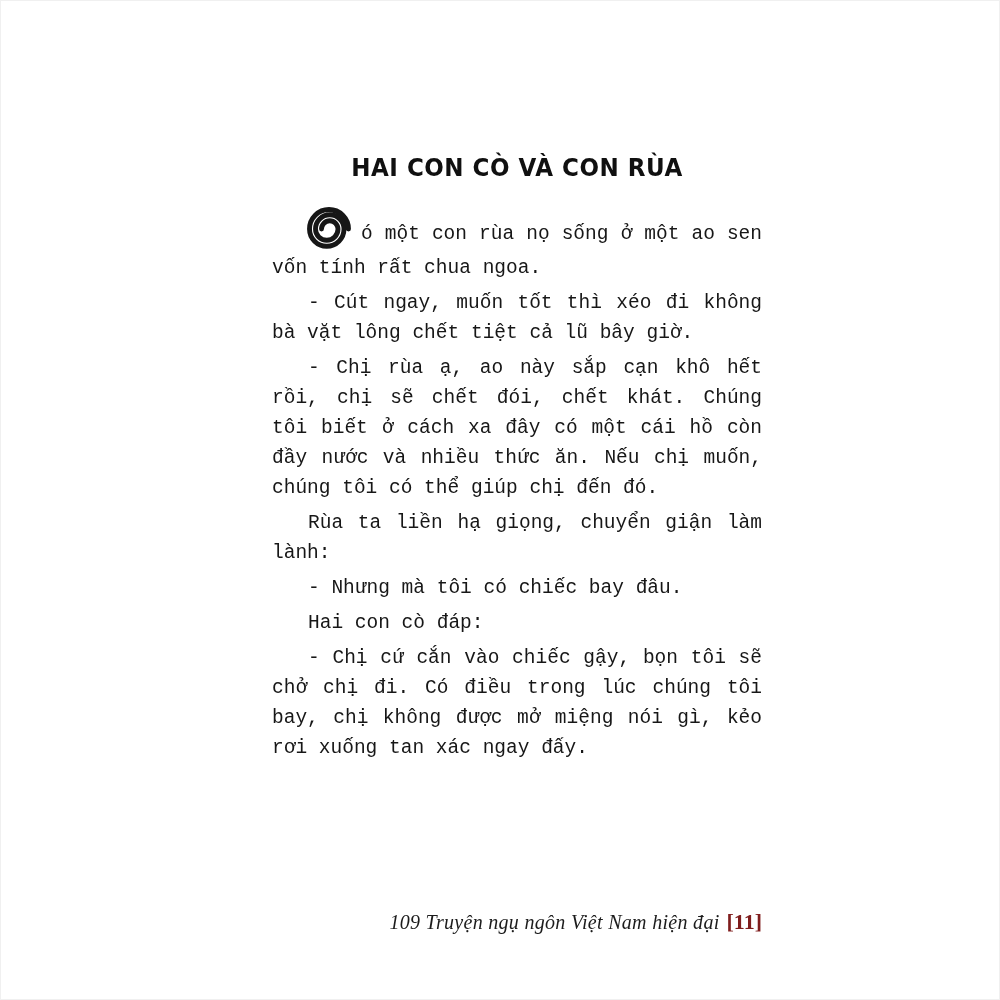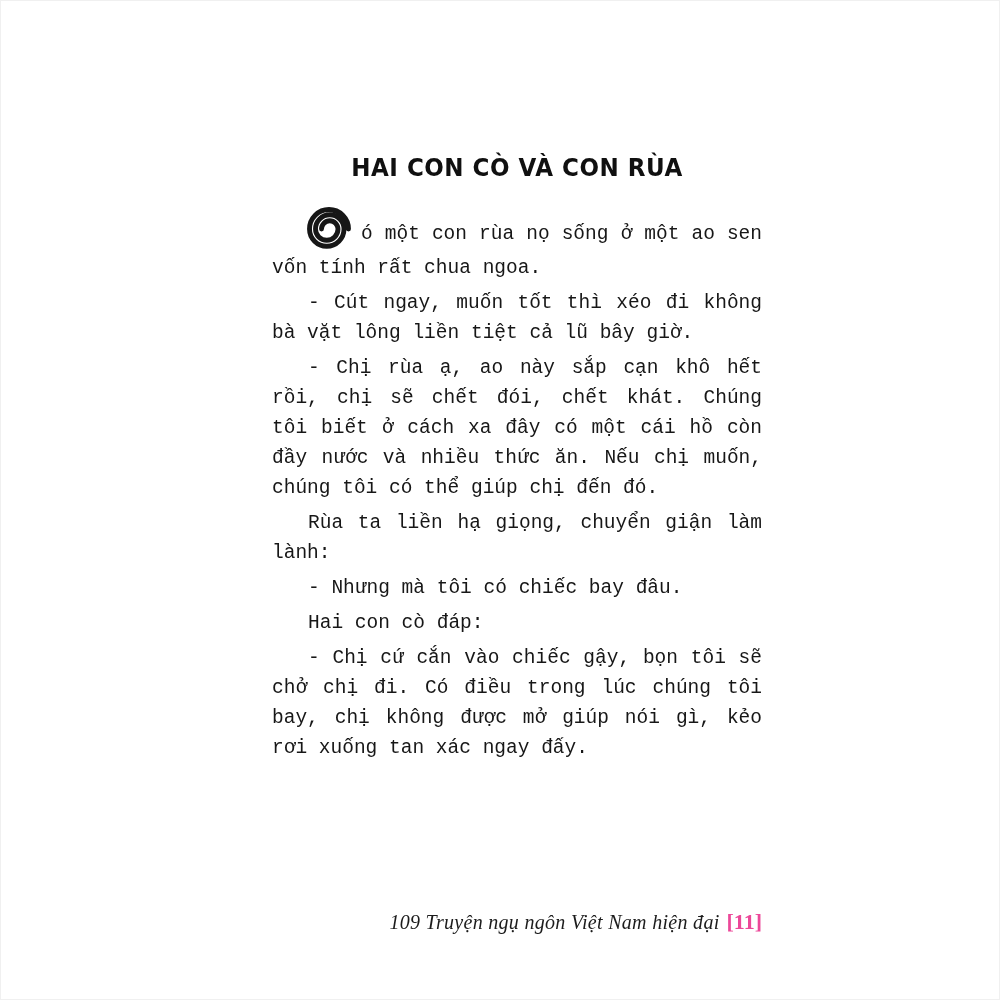--- a/index.html
+++ b/index.html
@@ -65,21 +65,21 @@
     font-style: italic;
     font-size: 20px;
     letter-spacing: 0.3px;
     color: #1c1c1c;
   }
   .footer-page {
     font-style: normal;
     font-weight: bold;
     font-size: 22px;
     margin-left: 7px;
-    color: #ec4899;
+    color: #7f1d1d;
   }
 </style>
 </head>
 <body>
 
 <div class="page">
 
   <div class="content">
 
     <h1 class="title">HAI CON CÒ VÀ CON RÙA</h1>
@@ -91,26 +91,26 @@
                    A 26 26 0 0 0 6 32
                    A 23 23 0 0 0 52 32
                    A 19 19 0 0 0 14 32
                    A 15 15 0 0 0 44 32
                    A 11 11 0 0 0 22 32" fill="none" stroke="#161616" stroke-width="6.5" stroke-linecap="round"></path>
         </svg>
         
       </span><span>ó một con rùa nọ sống ở một ao sen vốn tính rất chua ngoa.</span>
     </p>
 
-    <p class="para">- Cút ngay, muốn tốt thì xéo đi không bà vặt lông liền tiệt cả lũ bây giờ.</p>
+    <p class="para">- Cút ngay, muốn tốt thì xéo đi không bà vặt lông chết tiệt cả lũ bây giờ.</p>
     <p class="para">- Chị rùa ạ, ao này sắp cạn khô hết rồi, chị sẽ chết đói, chết khát. Chúng tôi biết ở cách xa đây có một cái hồ còn đầy nước và nhiều thức ăn. Nếu chị muốn, chúng tôi có thể giúp chị đến đó.</p>
     <p class="para">Rùa ta liền hạ giọng, chuyển giận làm lành:</p>
     <p class="para">- Nhưng mà tôi có chiếc bay đâu.</p>
     <p class="para">Hai con cò đáp:</p>
-    <p class="para">- Chị cứ cắn vào chiếc gậy, bọn tôi sẽ chở chị đi. Có điều trong lúc chúng tôi bay, chị không được mở giúp nói gì, kẻo rơi xuống tan xác ngay đấy.</p>
+    <p class="para">- Chị cứ cắn vào chiếc gậy, bọn tôi sẽ chở chị đi. Có điều trong lúc chúng tôi bay, chị không được mở miệng nói gì, kẻo rơi xuống tan xác ngay đấy.</p>
 
   </div>
 
   <div class="footer">
     <span class="footer-title">109 Truyện ngụ ngôn Việt Nam hiện đại</span><span class="footer-page">[11]</span>
   </div>
 
 </div>
 
 </body></html>

